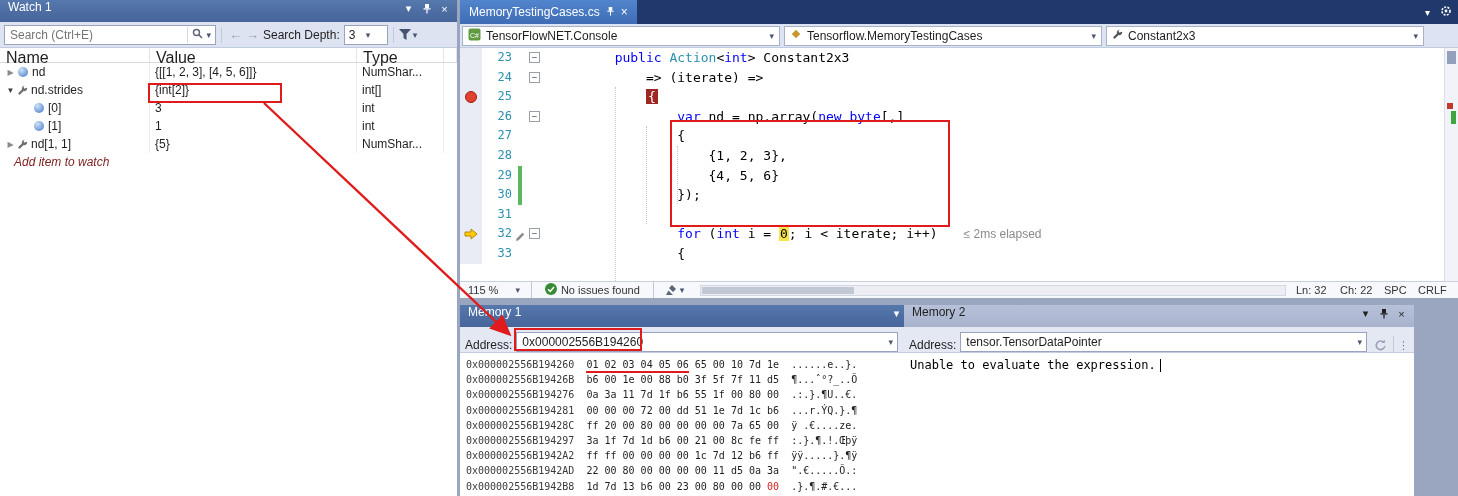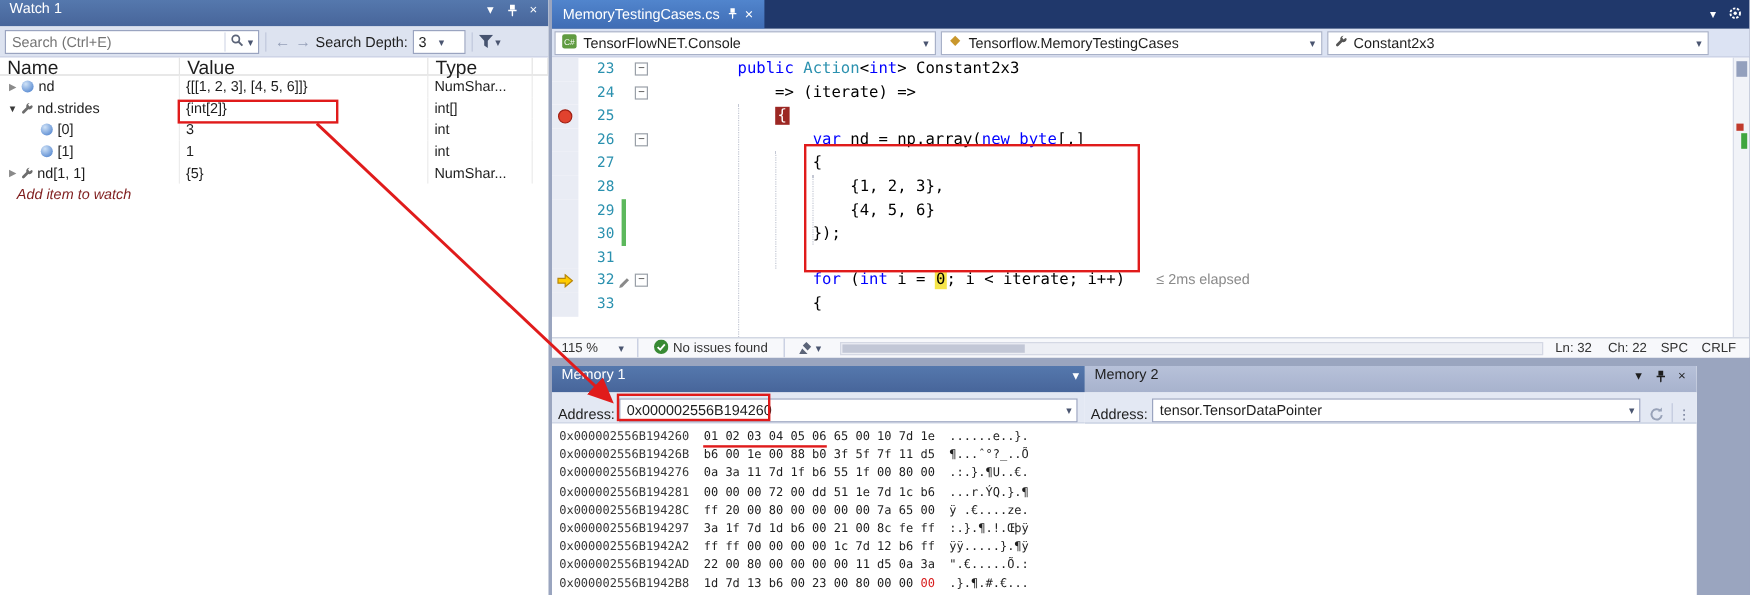--- a/index.html
+++ b/index.html
@@ -482,20 +482,23 @@
     </div>
     <span class="m-refresh" style="color:#98a2b8">
         <svg width="13" height="13" viewBox="0 0 13 13">
           <path fill="none" stroke="currentColor" stroke-width="1.6" d="M10.8 7a4.3 4.3 0 1 1-1.2-3.7"></path>
           <path fill="currentColor" d="M10.9 0.6v3.4H7.5z"></path>
         </svg>
       </span>
     <span class="tb-sep" style="margin:0 2px"></span>
     <span class="ovf">⋮</span>
   </div>
+  <div class="m2-body">
+    <span>Unable to evaluate the expression.</span><span class="caret-bar"></span>
+  </div>
 </div>
 
 <div class="anno anno-box" style="left:148px;top:83px;width:134px;height:20px"></div>
 <div class="anno anno-box" style="left:670px;top:120px;width:280px;height:107px"></div>
 <div class="anno anno-box" style="left:514px;top:328px;width:128px;height:23px"></div>
 <div class="anno anno-underline" style="left:586px;top:371px;width:103px"></div>
 <svg class="anno" id="arrow-svg">
   <defs>
     <marker id="ah" markerWidth="9" markerHeight="8" refX="7" refY="4" orient="auto">
       <path d="M0,0 L9,4 L0,8 z" fill="#e01b1b"></path>

